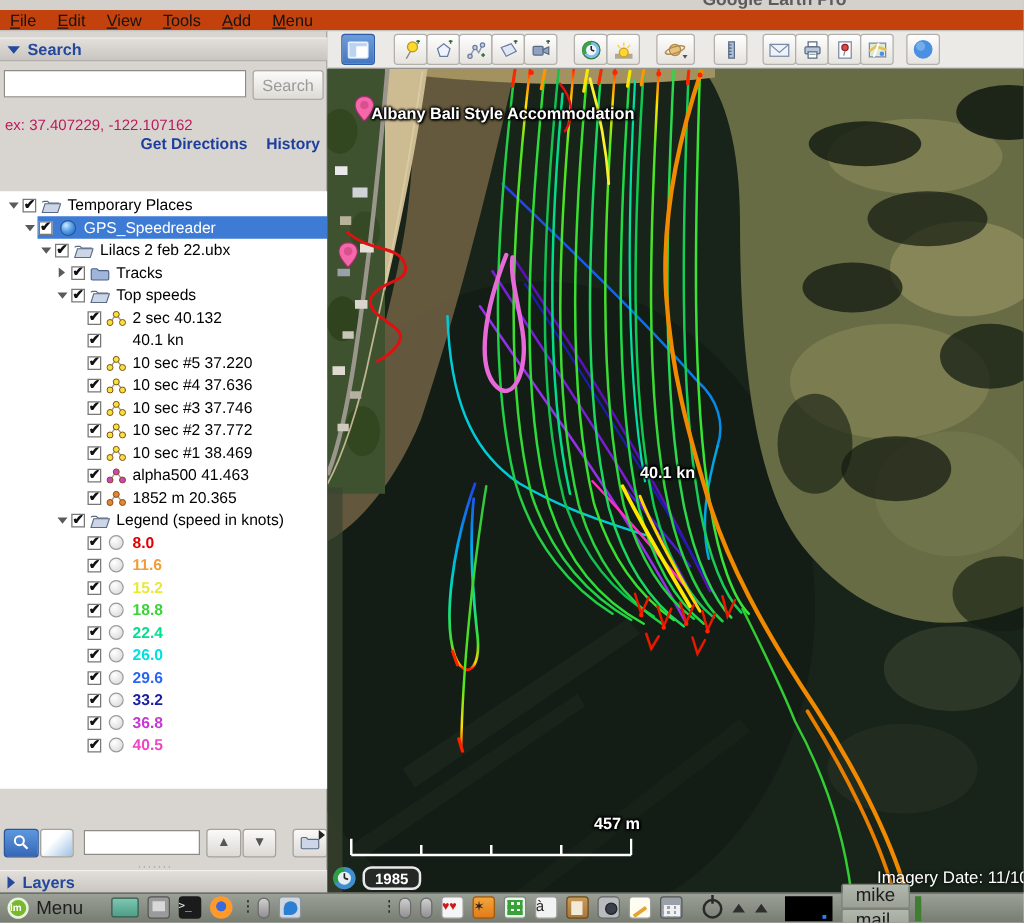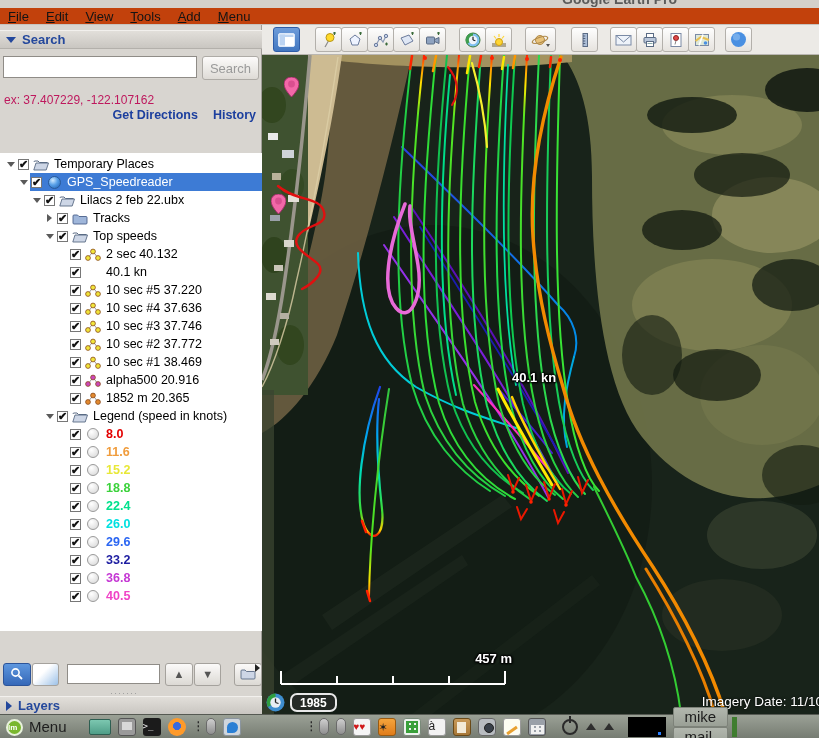--- a/index.html
+++ b/index.html
@@ -321,21 +321,21 @@
           <span class="row-body">
             <span class="cb">✔</span>
             <span class="ticon">
               <svg width="16" height="13" viewBox="0 0 16 13">
                 <path d="M3 10 L8 3.5 L13 10" fill="none" stroke="#999" stroke-width="1"></path>
                 <circle cx="3" cy="10" r="2.4" fill="#cc46bb" stroke="#8a4a1a" stroke-width="0.8"></circle>
                 <circle cx="8" cy="3.5" r="2.4" fill="#cc46bb" stroke="#8a4a1a" stroke-width="0.8"></circle>
                 <circle cx="13" cy="10" r="2.4" fill="#cc46bb" stroke="#8a4a1a" stroke-width="0.8"></circle>
               </svg>
             </span>
-            <span class="tlabel">alpha500 20.916</span>
+            <span class="tlabel">alpha500 41.463</span>
           </span>
         </div>
         <div class="trow" style="padding-left: 56px;">
           <span class="exp"></span>
           <span class="row-body">
             <span class="cb">✔</span>
             <span class="ticon">
               <svg width="16" height="13" viewBox="0 0 16 13">
                 <path d="M3 10 L8 3.5 L13 10" fill="none" stroke="#999" stroke-width="1"></path>
                 <circle cx="3" cy="10" r="2.4" fill="#e2892f" stroke="#8a4a1a" stroke-width="0.8"></circle>
@@ -758,20 +758,21 @@
           <circle cx="287" cy="444" r="1.8"></circle>
             <circle cx="304" cy="450" r="1.8"></circle>
         </g>
       </g>
     </svg>
 
     <svg class="pin" style="left:22px;top:22px" viewBox="0 0 15 20">
       <path d="M7.5 0 C3.2 0 0 3.2 0 7.2 C0 12.5 7.5 20 7.5 20 C7.5 20 15 12.5 15 7.2 C15 3.2 11.8 0 7.5 0 Z" fill="#f268a8" stroke="#a02a68" stroke-width="1"></path>
       <circle cx="7.5" cy="7" r="3.4" fill="#d94f90"></circle>
     </svg>
+    <div class="maplabel" style="left:35px;top:28px">Albany Bali Style Accommodation</div>
 
     <svg class="pin" style="left:9px;top:139px" viewBox="0 0 15 20">
       <path d="M7.5 0 C3.2 0 0 3.2 0 7.2 C0 12.5 7.5 20 7.5 20 C7.5 20 15 12.5 15 7.2 C15 3.2 11.8 0 7.5 0 Z" fill="#f268a8" stroke="#a02a68" stroke-width="1"></path>
       <circle cx="7.5" cy="7" r="3.4" fill="#d94f90"></circle>
     </svg>
 
     <div class="maplabel" style="left:250px;top:315px">40.1 kn</div>
 
     <div id="scalebar">
       <div class="maplabel" id="scale-label">457 m</div>

